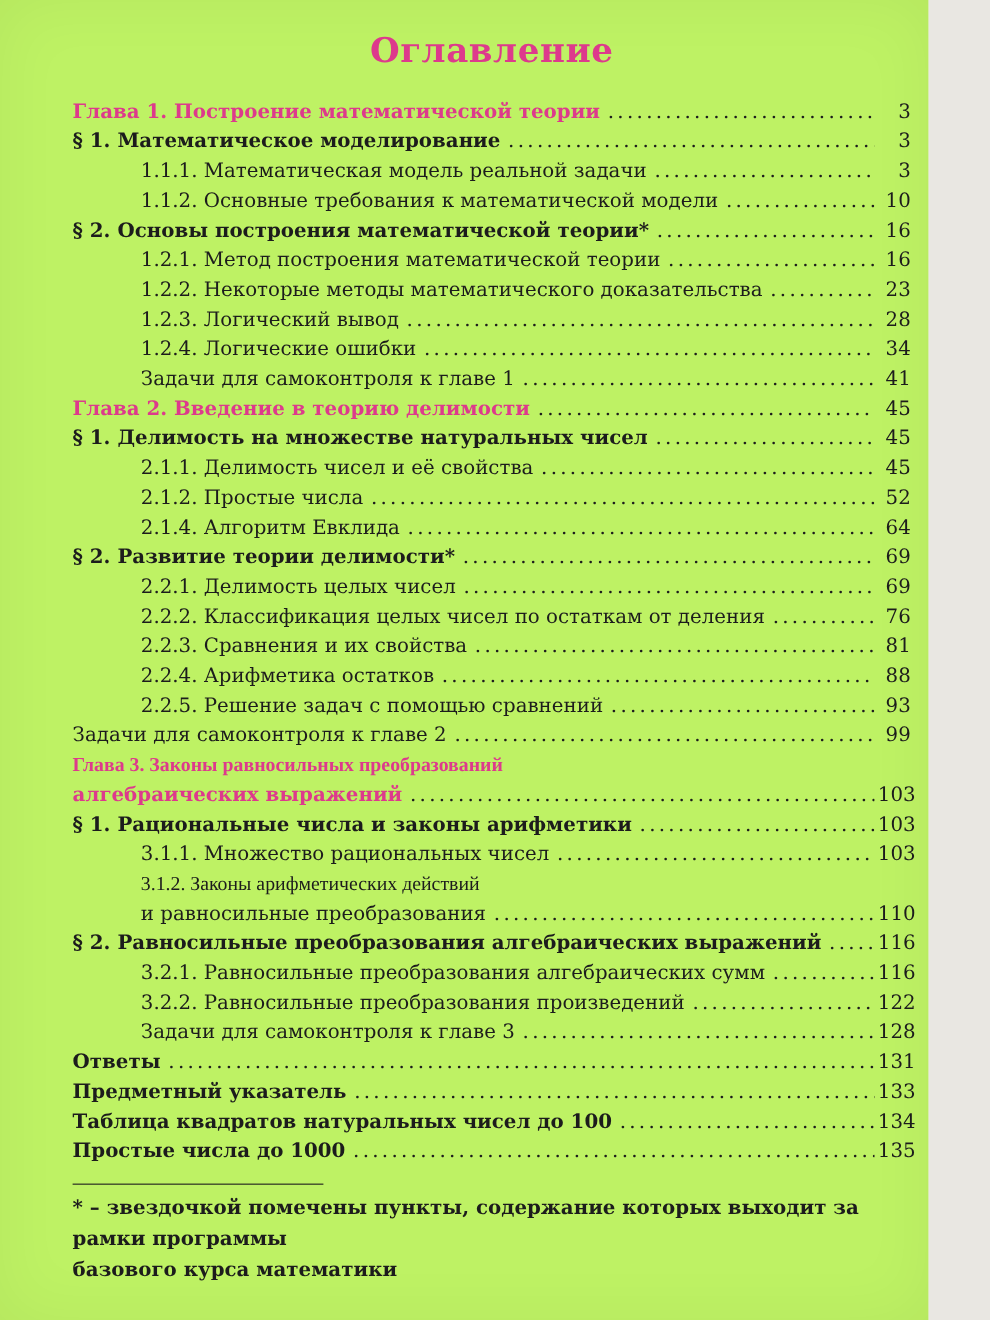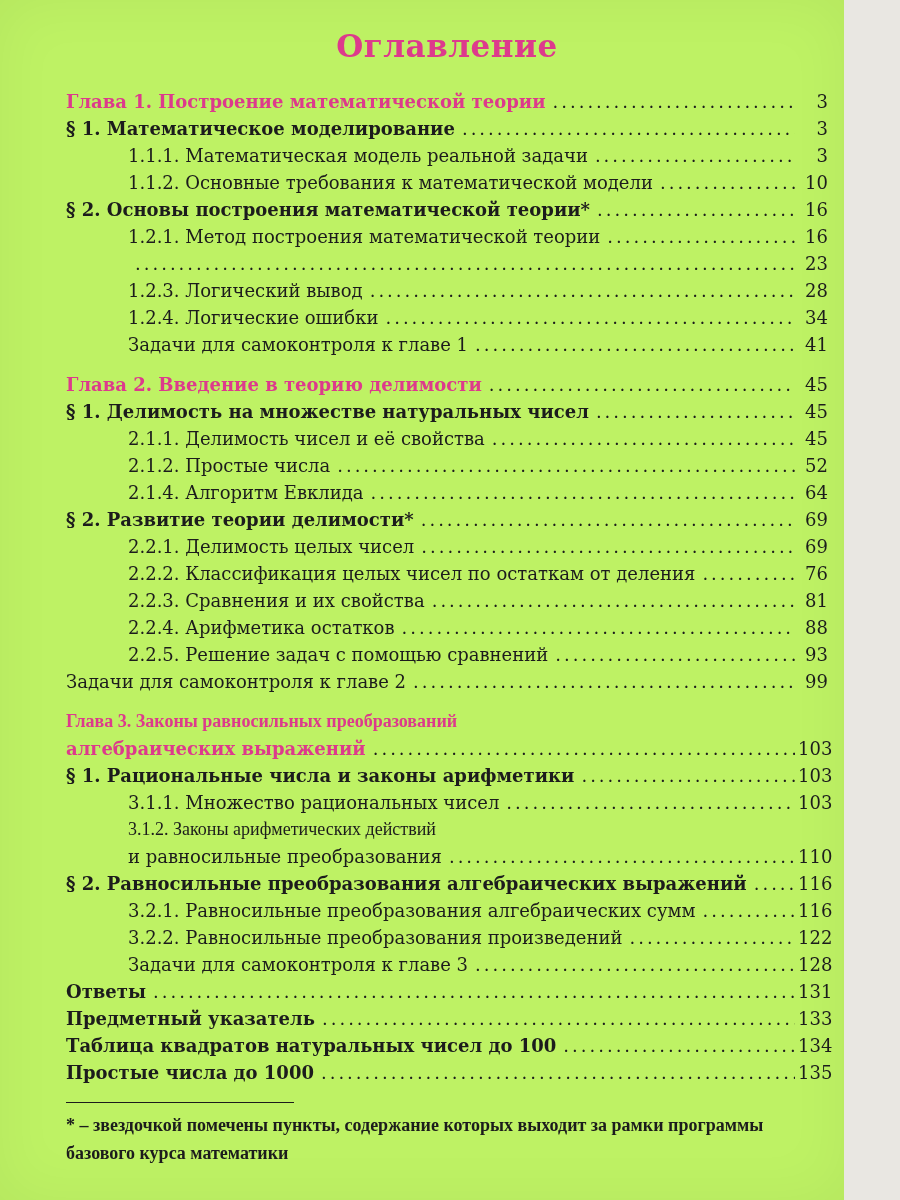--- a/index.html
+++ b/index.html
@@ -20,21 +20,21 @@
   }
   .title {
     text-align: center;
     color: var(--accent, #de3a8a);
     font-size: 31px;
     font-weight: 700;
     letter-spacing: 0.5px;
     margin: 4px 0 24px 0;
   }
   .entry { line-height: 27px; }
-  .entry.gap { margin-top: 13px; }
+  .entry.gap { }
   .entry.chapter { color: var(--accent, #de3a8a); font-weight: 700; }
   .entry.section { font-weight: 700; }
   .entry.item { padding-left: 62px; }
   .entry.bold { font-weight: 700; }
   .row { display: flex; align-items: flex-start; }
   .cont-line { display: block; font-family: Liberation Serif, serif; }
   .entry-text { white-space: nowrap; }
   .leader {
     flex: 1 1 auto;
     overflow: hidden;
@@ -58,21 +58,20 @@
   .rule {
     width: 228px;
     height: 0;
     border-top: 1.5px solid #1c1c1c;
     margin-bottom: 8px;
   }
   .fn-line {
     font-weight: 700;
     font-size: 18px;
     line-height: 28px;
-    font-family: Liberation Serif, serif;
   }
 </style>
 </head>
 <body>
 
 <main class="sheet">
   <h1 class="title">Оглавление</h1>
 
   <div id="toc-list">
       <div class="entry chapter">
@@ -112,20 +111,21 @@
       </div>
       <div class="entry item">
         <div class="row">
           <span class="entry-text">1.2.1. Метод построения математической теории</span>
           <span class="leader"></span>
           <span class="entry-page">16</span>
         </div>
       </div>
       <div class="entry item">
         <div class="row">
+          <span class="entry-text">1.2.2. Некоторые методы математического доказательства</span>
           <span class="leader"></span>
           <span class="entry-page">23</span>
         </div>
       </div>
       <div class="entry item">
         <div class="row">
           <span class="entry-text">1.2.3. Логический вывод</span>
           <span class="leader"></span>
           <span class="entry-page">28</span>
         </div>

